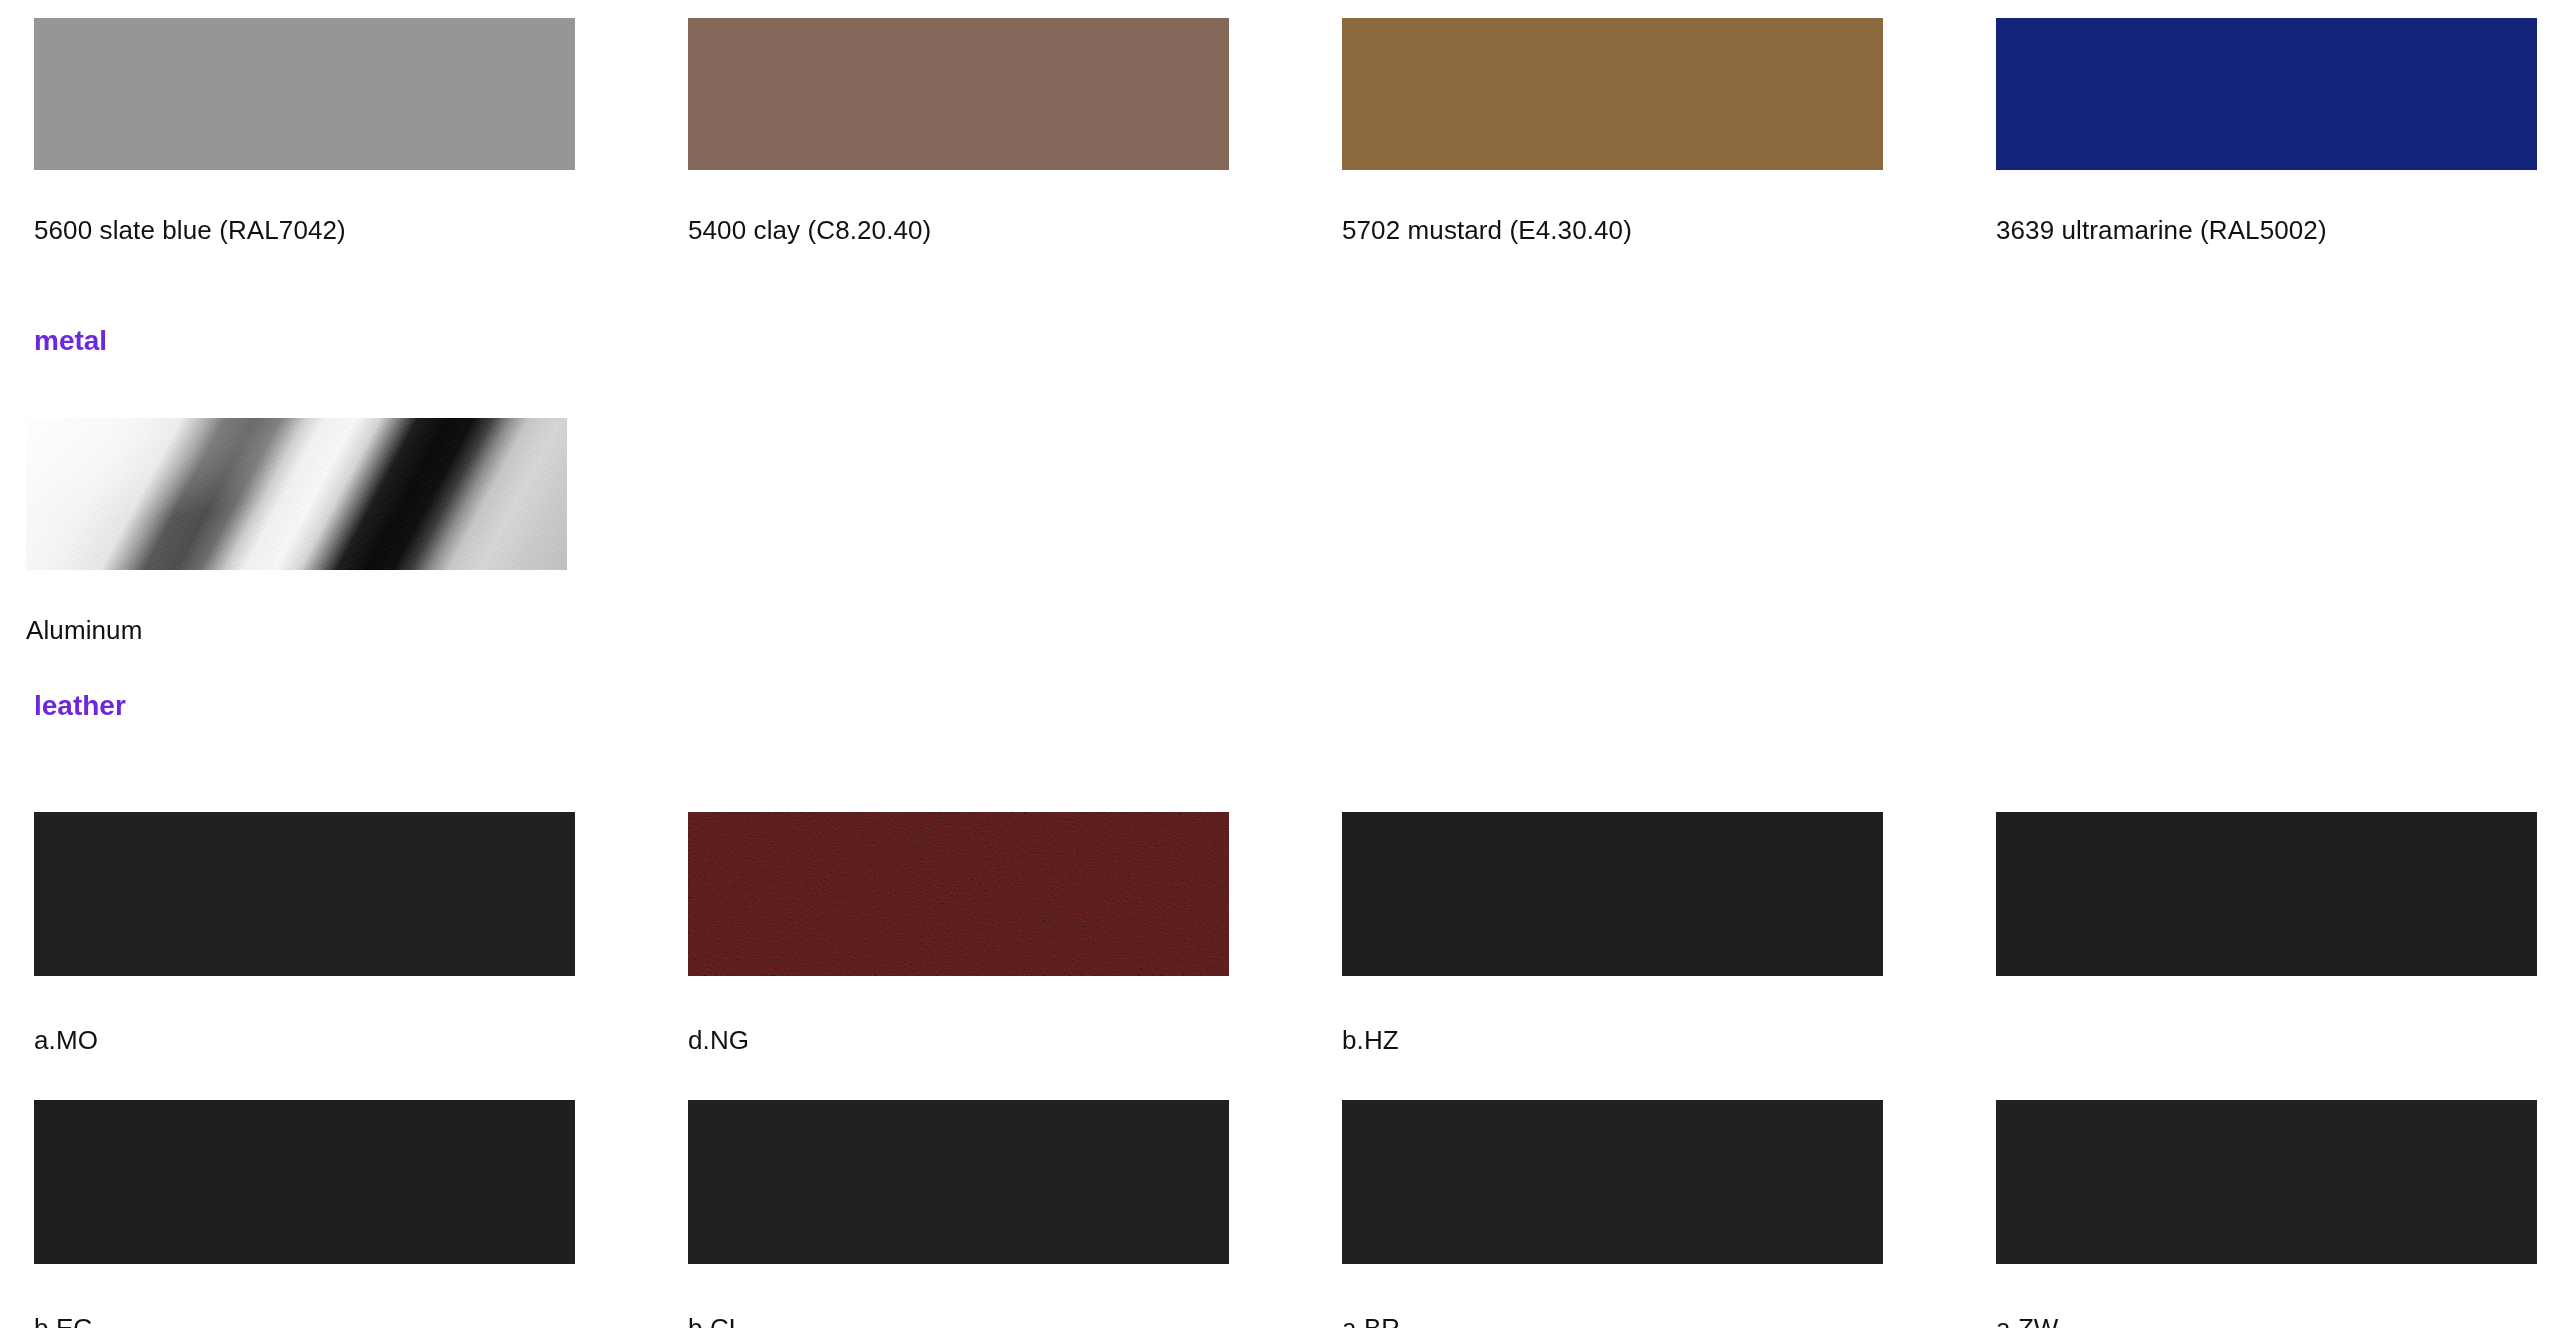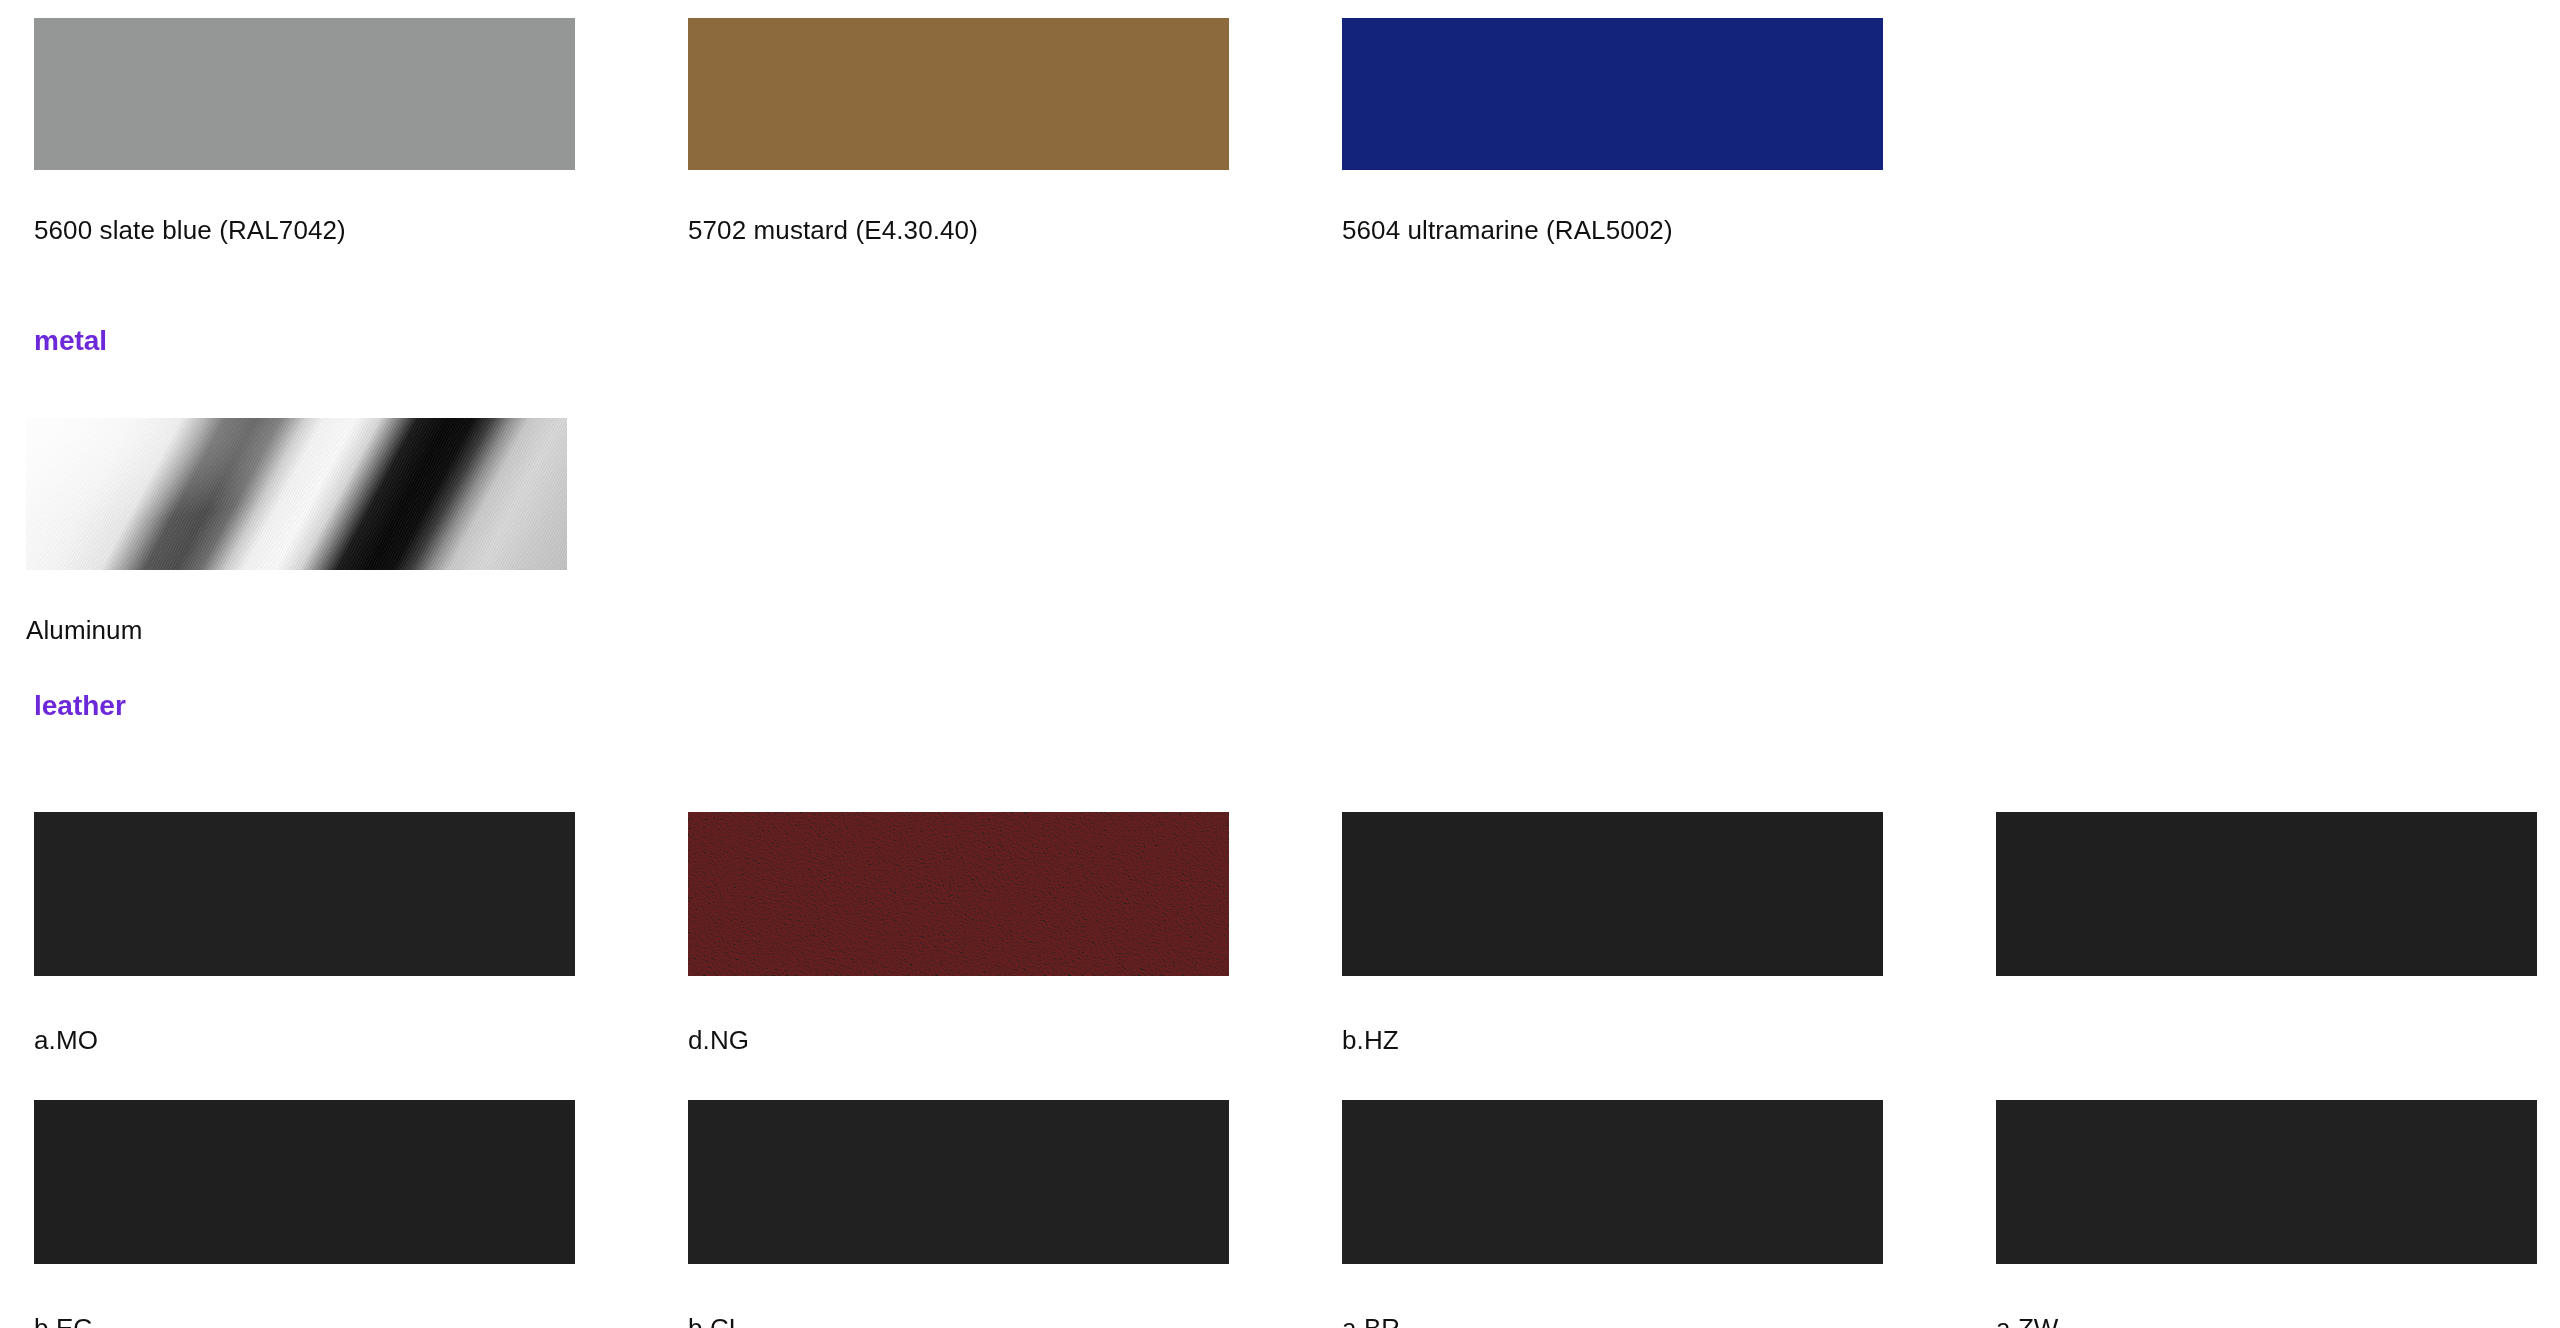--- a/index.html
+++ b/index.html
@@ -169,29 +169,35 @@
 
   <div class="swatch-row r-paint">
     <div class="swatch-cell">
       <div class="swatch">
         <div class="flat" style="background: rgb(148, 151, 150);"></div>
       </div>
       <div class="swatch-label">5600 slate blue (RAL7042)</div>
     </div>
     <div class="swatch-cell">
       <div class="swatch">
+        <div class="flat" style="background: rgb(133, 104, 90);"></div>
+      </div>
+      <div class="swatch-label">5400 clay (C8.20.40)</div>
+    </div>
+    <div class="swatch-cell">
+      <div class="swatch">
         <div class="flat" style="background: rgb(140, 106, 61);"></div>
       </div>
       <div class="swatch-label">5702 mustard (E4.30.40)</div>
     </div>
     <div class="swatch-cell">
       <div class="swatch">
         <div class="flat" style="background: rgb(19, 34, 122);"></div>
       </div>
-      <div class="swatch-label">5604 ultramarine (RAL5002)</div>
+      <div class="swatch-label">3639 ultramarine (RAL5002)</div>
     </div>
   </div>
 
   <div class="section-head h-metal">metal</div>
 
   <div class="swatch-row r-metal">
     <div class="swatch-cell">
       <div class="swatch">
         <div class="alu"></div>
         <div class="alu-brush"></div>

